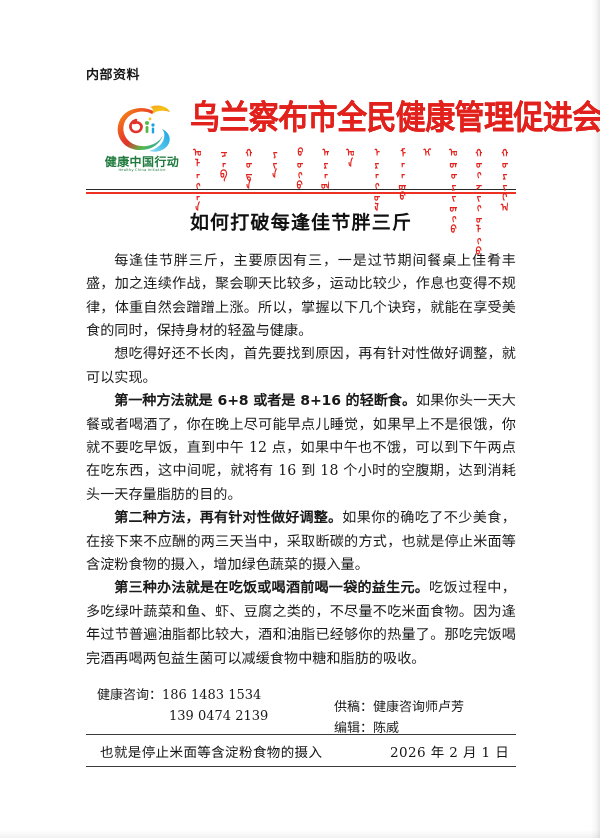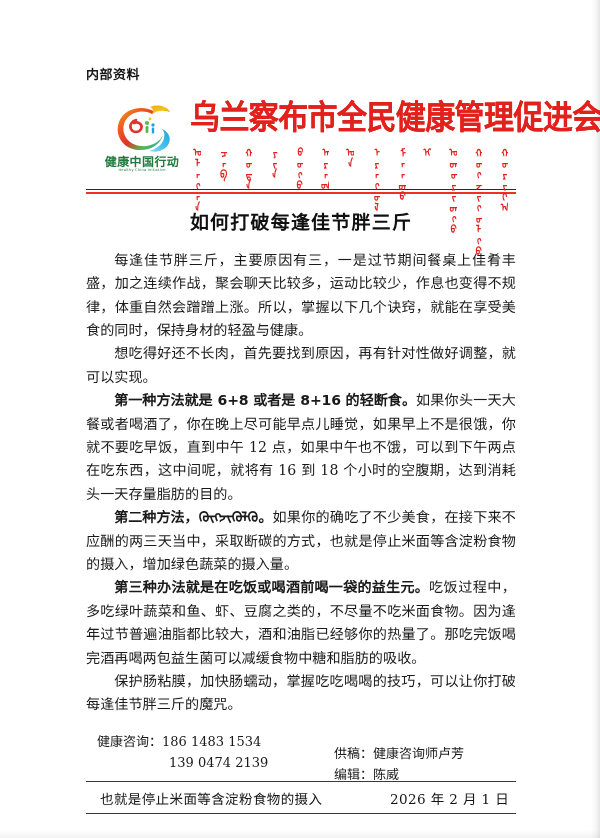--- a/index.html
+++ b/index.html
@@ -332,23 +332,22 @@
 
     <div class="rule-black"></div>
     <div class="rule-red"></div>
 
     <h1 class="article-title">如何打破每逢佳节胖三斤</h1>
 
     <div class="body-copy" id="body-copy">
         <p><span>每逢佳节胖三斤，主要原因有三，一是过节期间餐桌上佳肴丰盛，加之连续作战，聚会聊天比较多，运动比较少，作息也变得不规律，体重自然会蹭蹭上涨。所以，掌握以下几个诀窍，就能在享受美食的同时，保持身材的轻盈与健康。</span></p>
         <p><span>想吃得好还不长肉，首先要找到原因，再有针对性做好调整，就可以实现。</span></p>
         <p><b>第一种方法就是 6+8 或者是 8+16 的轻断食。</b><span>如果你头一天大餐或者喝酒了，你在晚上尽可能早点儿睡觉，如果早上不是很饿，你就不要吃早饭，直到中午 12 点，如果中午也不饿，可以到下午两点在吃东西，这中间呢，就将有 16 到 18 个小时的空腹期，达到消耗头一天存量脂肪的目的。</span></p>
-        <p><b>第二种方法，ᠬᠥᠭᠵᠢᠭᠦᠯᠬᠦ。</b><span>如果你的确吃了不少美食，在接下来不应酬的两三天当中，采取断碳的方式，也就是停止米面等含淀粉食物的摄入，增加绿色蔬菜的摄入量。</span></p>
+        <p><b>第二种方法，再有针对性做好调整。</b><span>如果你的确吃了不少美食，在接下来不应酬的两三天当中，采取断碳的方式，也就是停止米面等含淀粉食物的摄入，增加绿色蔬菜的摄入量。</span></p>
         <p><b>第三种办法就是在吃饭或喝酒前喝一袋的益生元。</b><span>吃饭过程中，多吃绿叶蔬菜和鱼、虾、豆腐之类的，不尽量不吃米面食物。因为逢年过节普遍油脂都比较大，酒和油脂已经够你的热量了。那吃完饭喝完酒再喝两包益生菌可以减缓食物中糖和脂肪的吸收。</span></p>
-        <p><span>保护肠粘膜，加快肠蠕动，掌握吃吃喝喝的技巧，可以让你打破每逢佳节胖三斤的魔咒。</span></p>
       </div>
 
     <div class="contact">
       <div class="contact-left">
         <div class="cl-line1"><span>健康咨询：</span><span>186 1483 1534</span></div>
         <div class="cl-line2"><span>139 0474 2139</span></div>
       </div>
       <div class="contact-right">
         <div><span>供稿：</span><span>健康咨询师卢芳</span></div>
         <div><span>编辑：</span><span>陈威</span></div>

